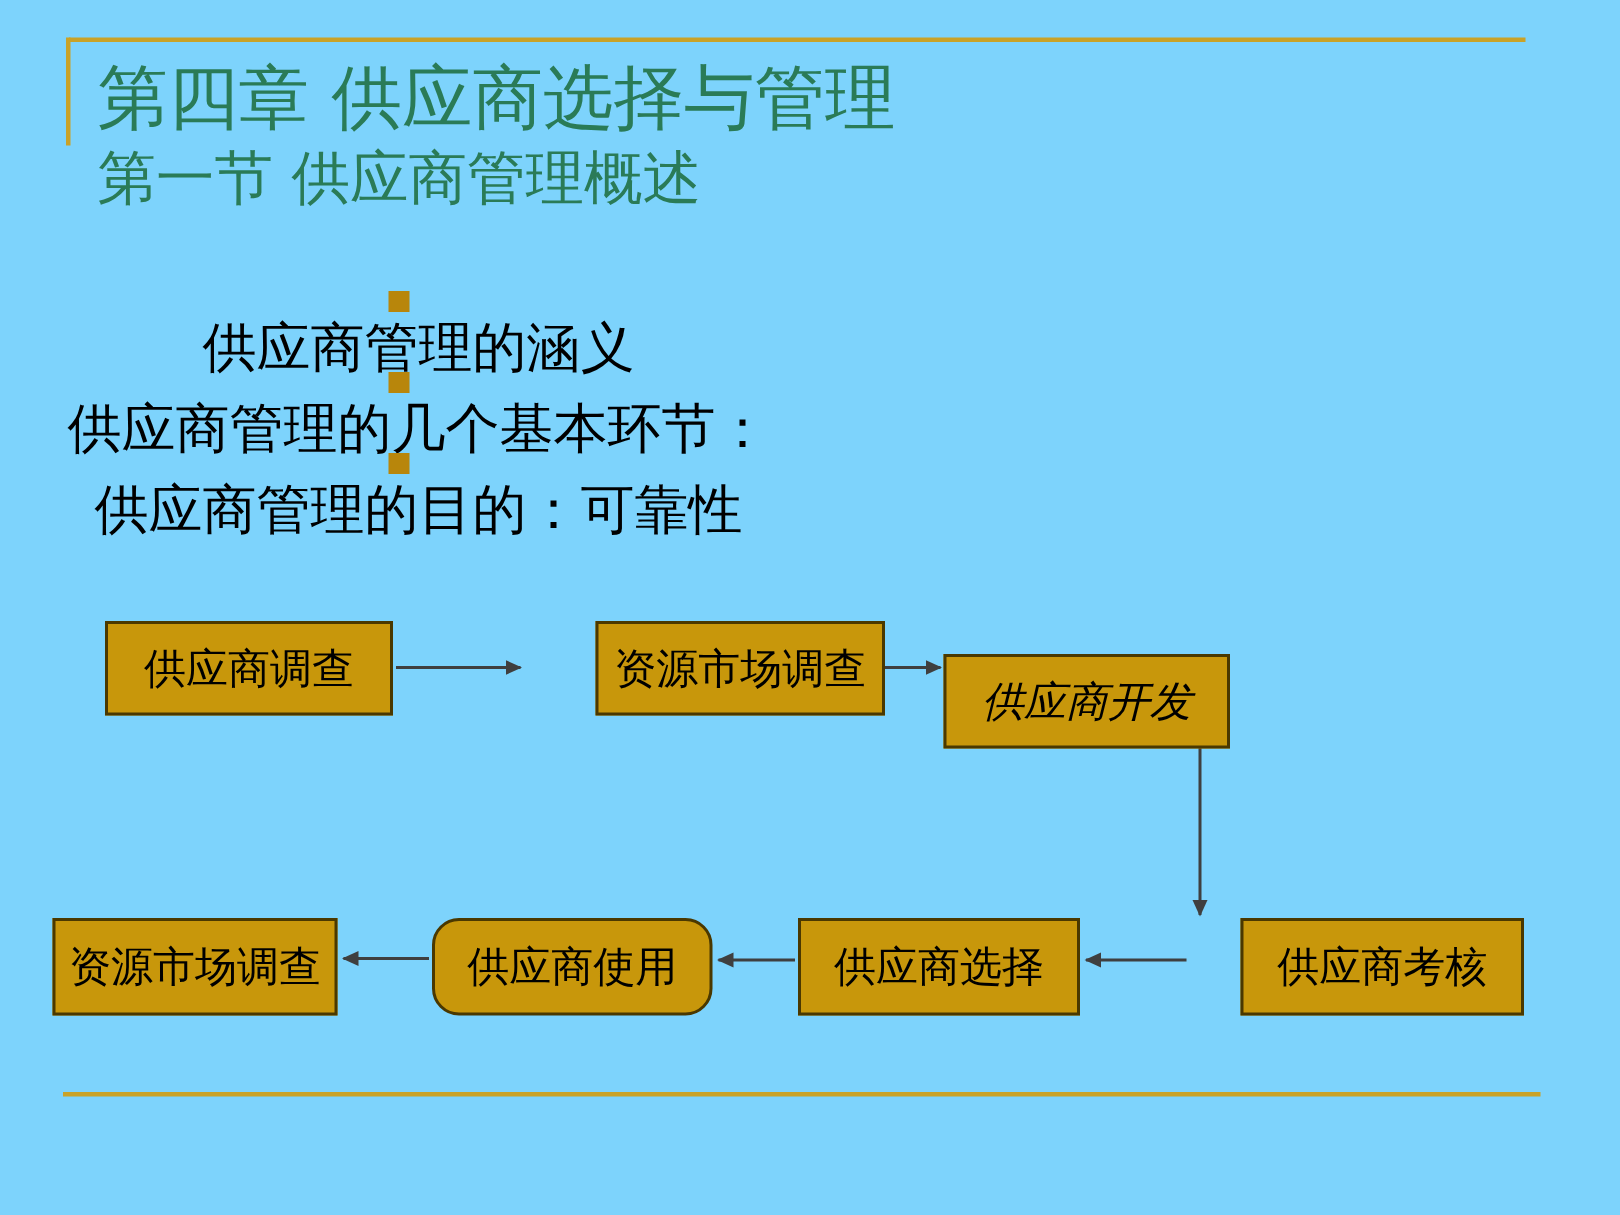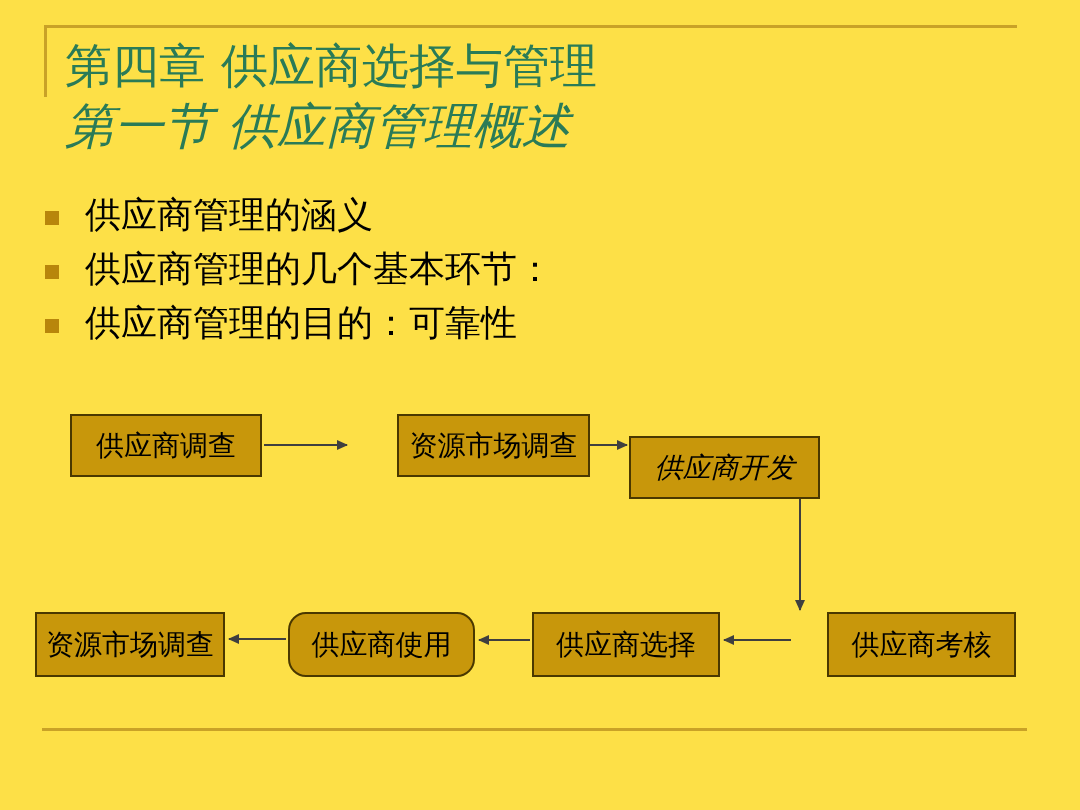--- a/index.html
+++ b/index.html
@@ -1,34 +1,34 @@
 <!DOCTYPE html>
 <html style="--title-green: #2A7B57; --accent-gold: #C9A227; --bullet-gold: #B8860B; --box-fill: #C8970B; --box-border: #4A3800; --arrow: #3F3F3F;"><head>
 <meta charset="utf-8">
 <style>
   html, body { margin: 0; padding: 0; background: #ffffff; }
   .slide {
     position: relative;
     width: 1080px;
     height: 810px;
-    background: #fde047;
+    background: #7dd3fc;
     font-family: "DejaVu Serif", serif;
     overflow: hidden;
   }
   .accent { position: absolute; background: var(--accent-gold); }
   .top-line    { left: 46px; top: 25px; width: 971px; height: 3px; }
   .left-line   { left: 44px; top: 25px; width: 3px;  height: 72px; }
   .bottom-line { left: 42px; top: 728px; width: 985px; height: 3px; }
 
   .header { position: absolute; left: 65px; top: 36px; color: var(--title-green); }
   .header h1 { margin: 0; font-weight: normal; font-size: 47px; line-height: 1.28; white-space: pre; }
-  .header h2 { margin: 0; font-weight: normal; font-size: 49px; line-height: 1.25; white-space: pre; font-style: italic; }
+  .header h2 { margin: 0; font-weight: normal; font-size: 39px; line-height: 1.25; white-space: pre; }
 
   .bullets { position: absolute; left: 45px; top: 188px; margin: 0; padding: 0; list-style: none; }
-  .bullets li { display: flex; align-items: center; height: 54px; }
+  .bullets li { display: flex; align-items: center; height: 54px; flex-direction: column; }
   .bullet-sq { width: 14px; height: 14px; background: var(--bullet-gold); margin-right: 26px; margin-top: 6px; flex: none; }
   .bullet-text { font-size: 36px; color: #000000; white-space: pre; }
 
   .flowchart { position: absolute; left: 0; top: 0; width: 1080px; height: 810px; }
   .arrows { position: absolute; left: 0; top: 0; }
   .arrow { stroke: var(--arrow); stroke-width: 2px; }
   .arrowhead { fill: var(--arrow); }
 
   .flow-node {
     position: absolute;

